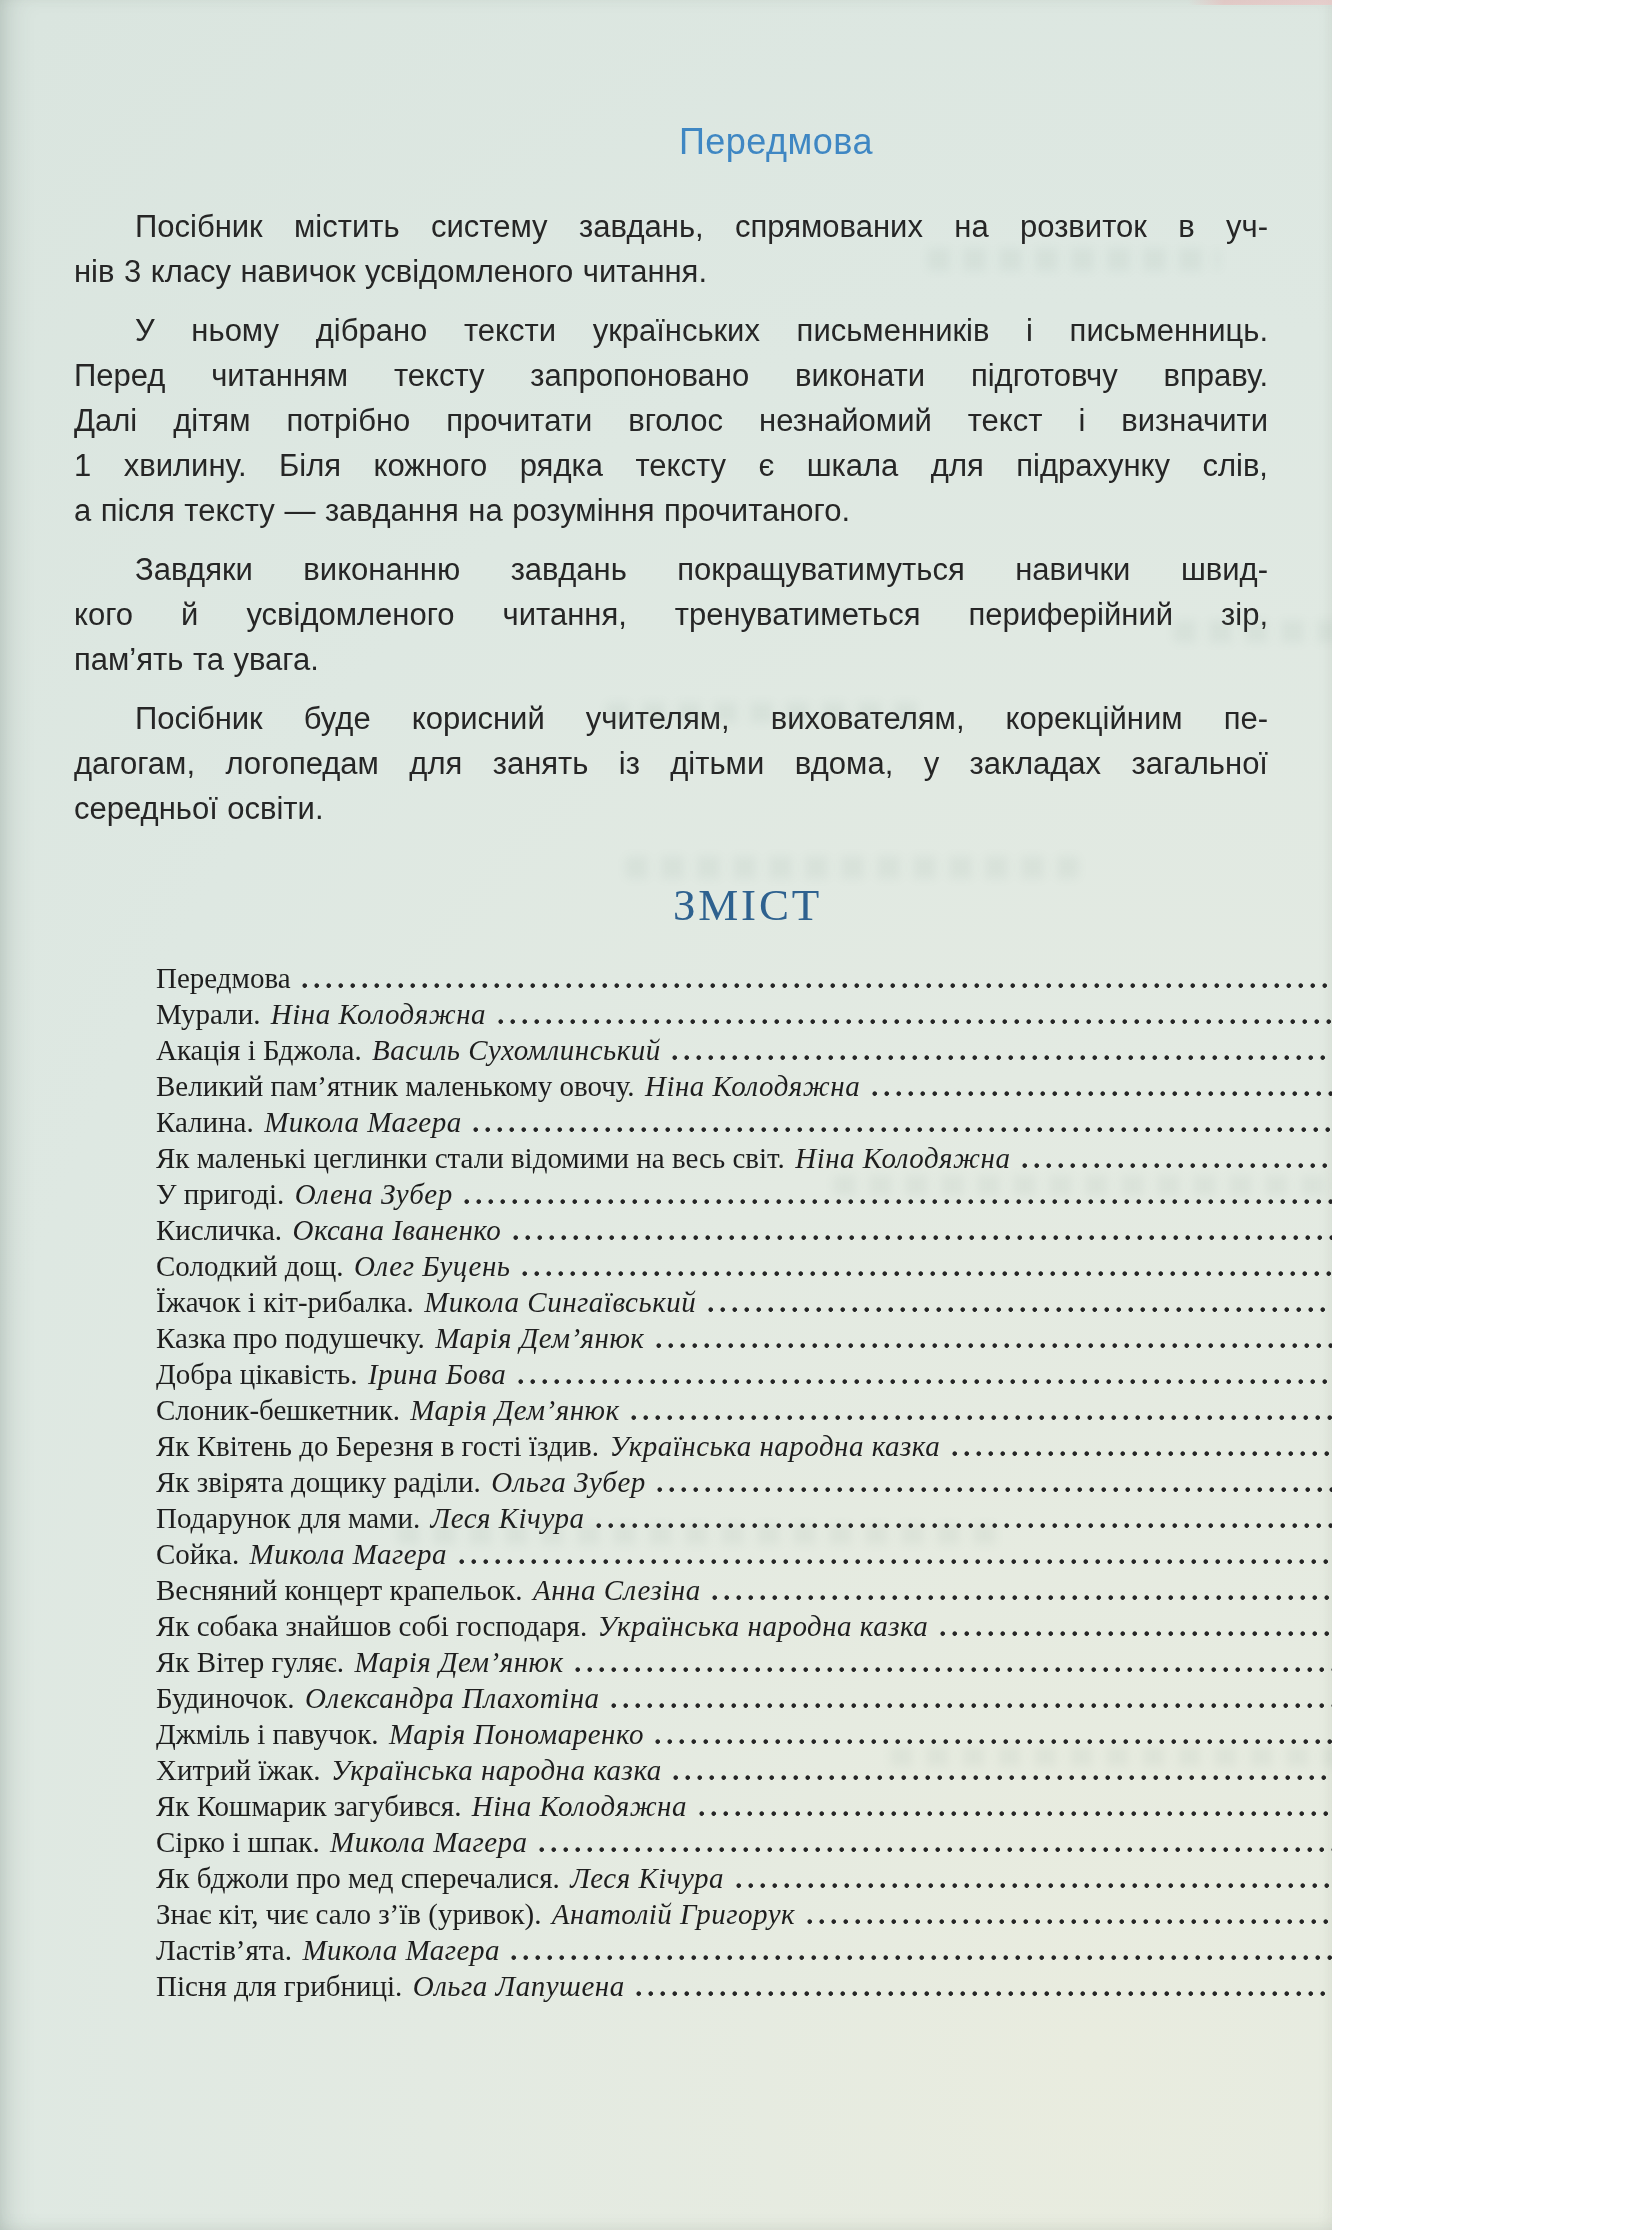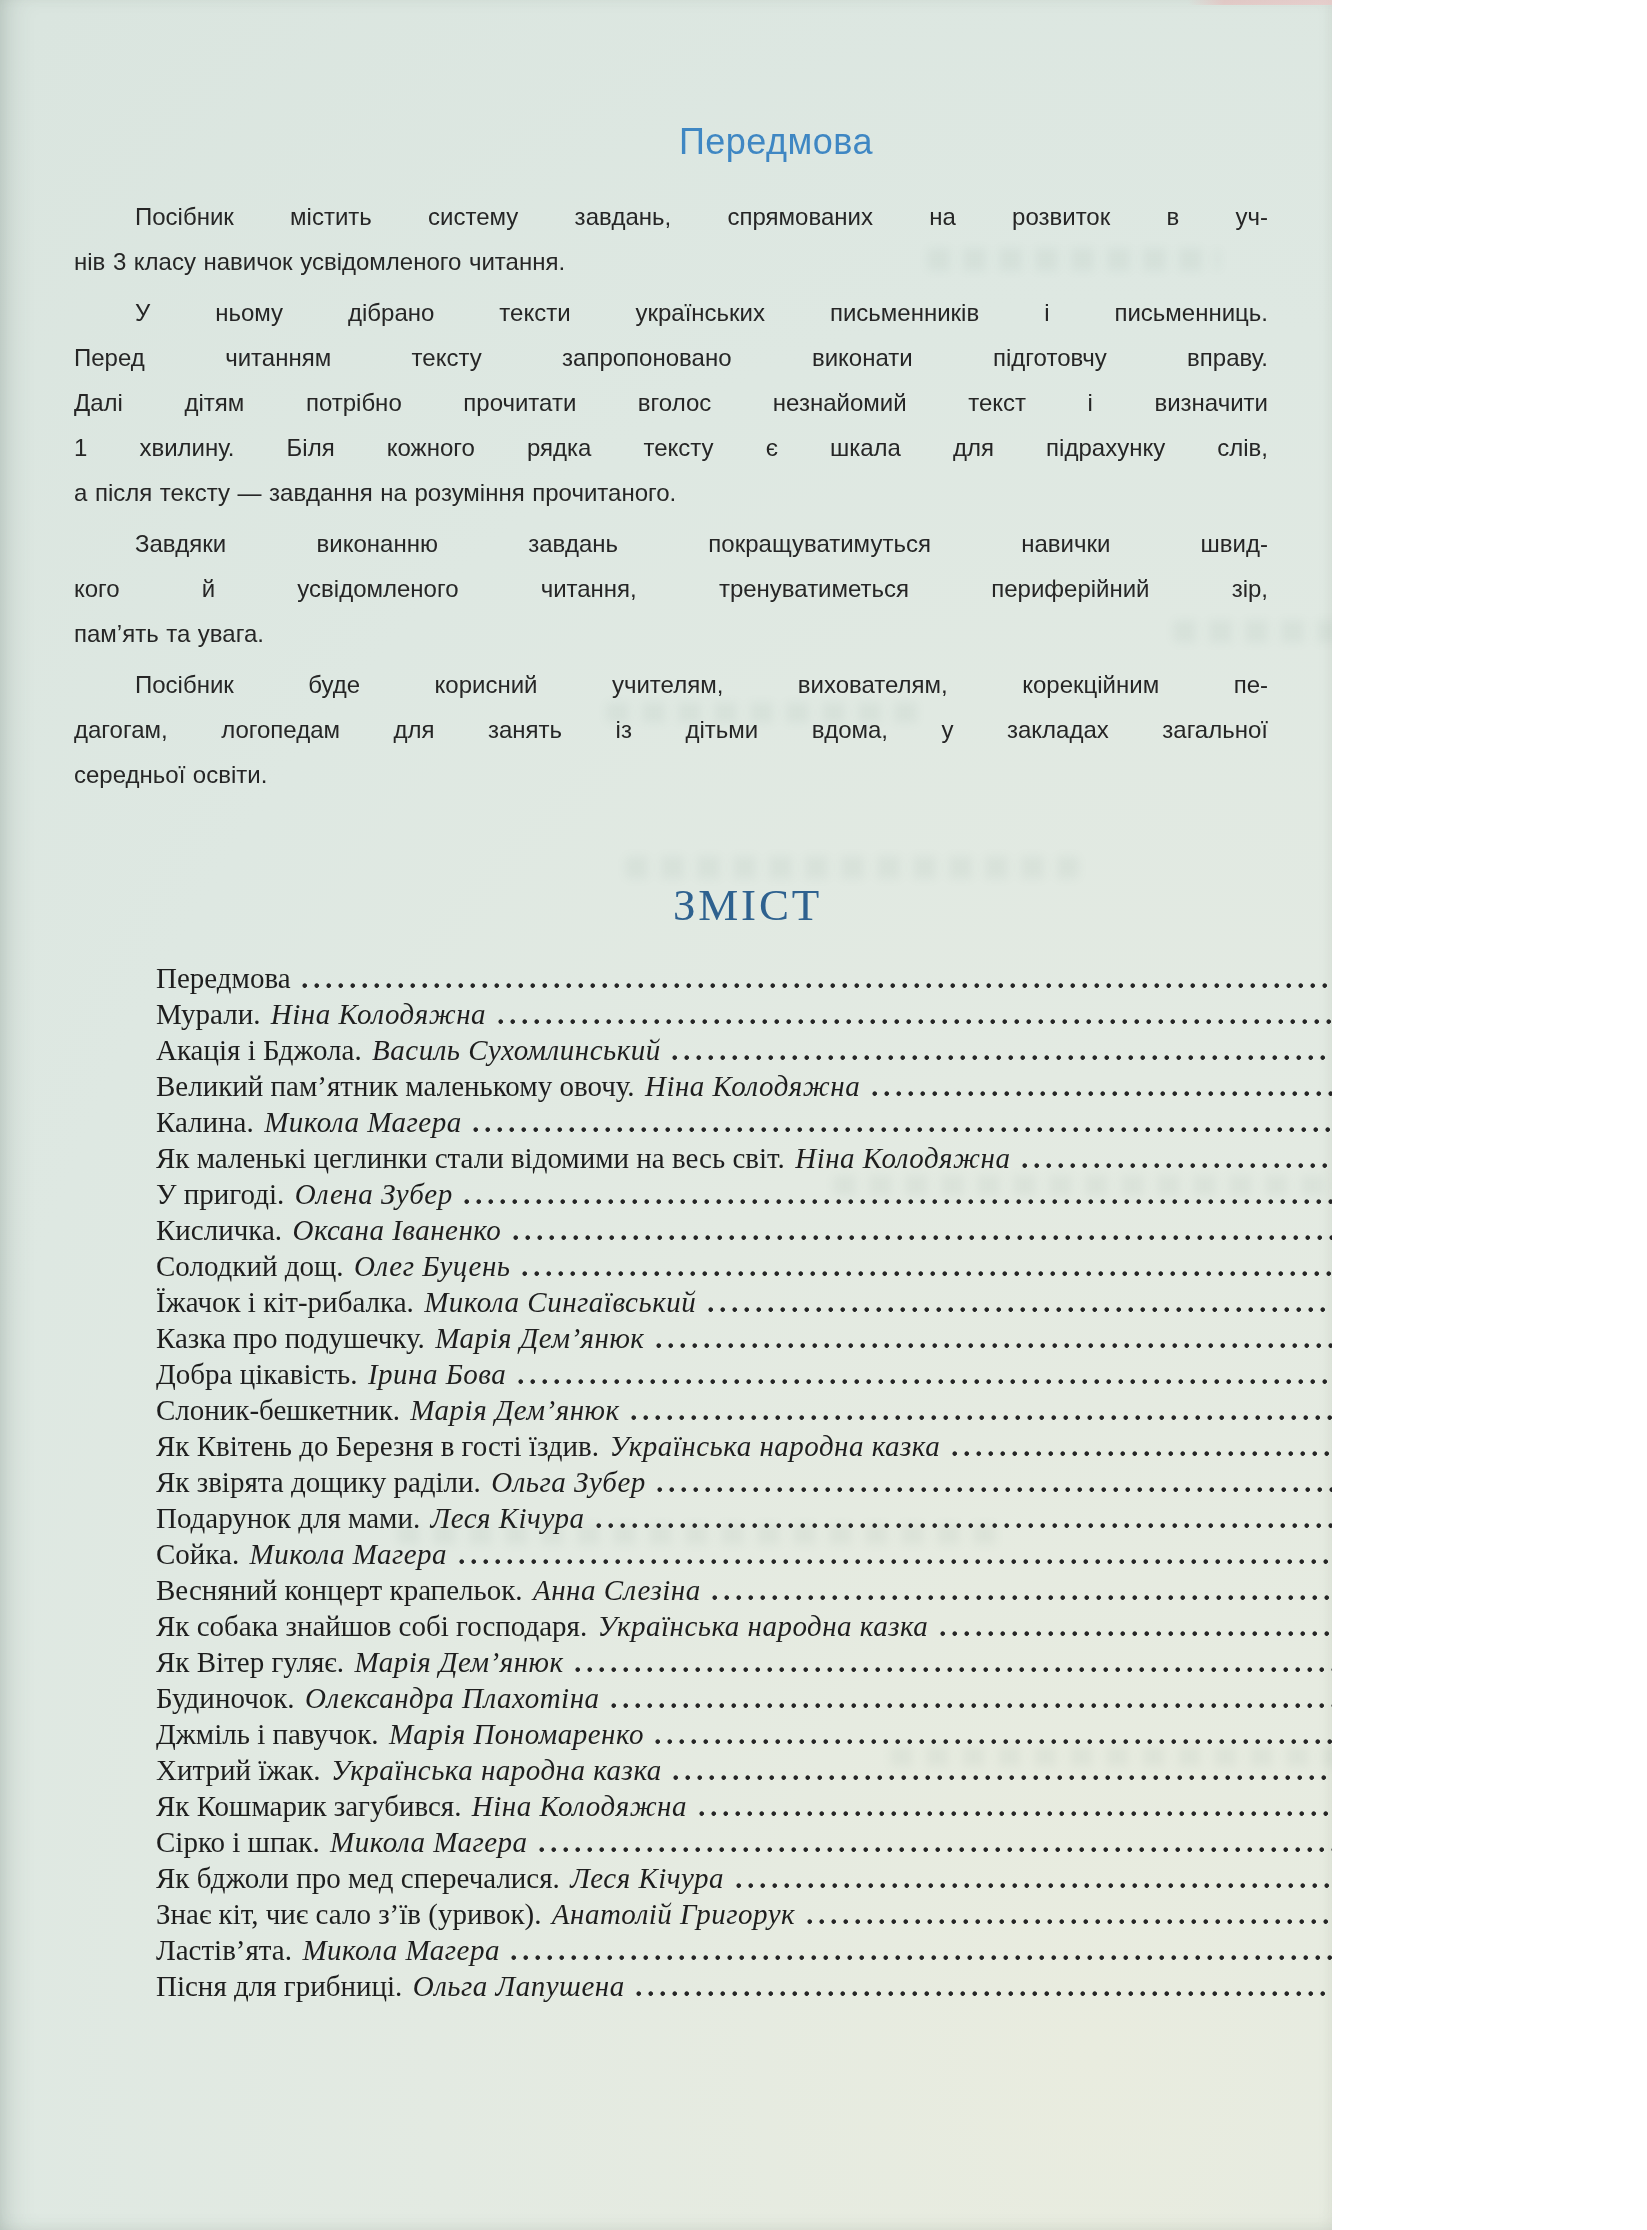--- a/index.html
+++ b/index.html
@@ -34,27 +34,27 @@
     font-family: "Liberation Sans", sans-serif;
     font-weight: normal;
     font-size: 36px;
     line-height: 42px;
     color: #3f87c3;
     letter-spacing: 0.5px;
   }
 
   .preface {
     position: absolute;
-    top: 194px; left: 74px; width: 1194px;
+    top: 204px; left: 74px; width: 1194px;
     font-family: "Liberation Sans", sans-serif;
-    font-size: 24px;
+    font-size: 31px;
     line-height: 45px;
     color: #262626;
   }
-  .para + .para { margin-top: 6px; }
+  .para + .para { margin-top: 14px; }
   .pline {
     height: 45px;
     overflow: hidden;
     text-align: justify;
     text-align-last: justify;
     word-spacing: 0.9px;
   }
   .pline.indent { padding-left: 61px; }
   .pline.last { text-align: right; text-align-last: left; }
 

